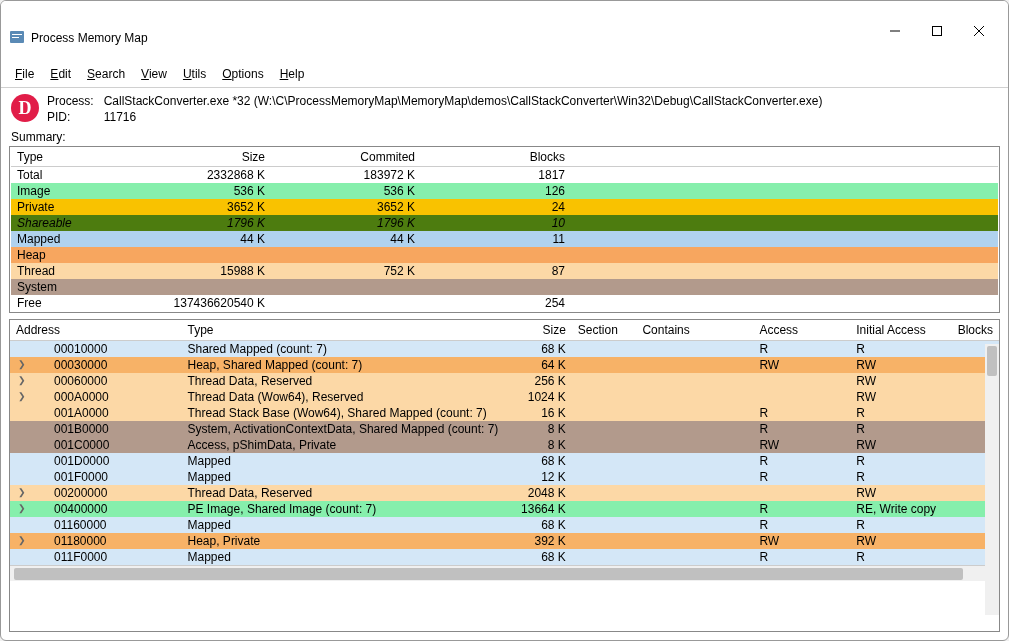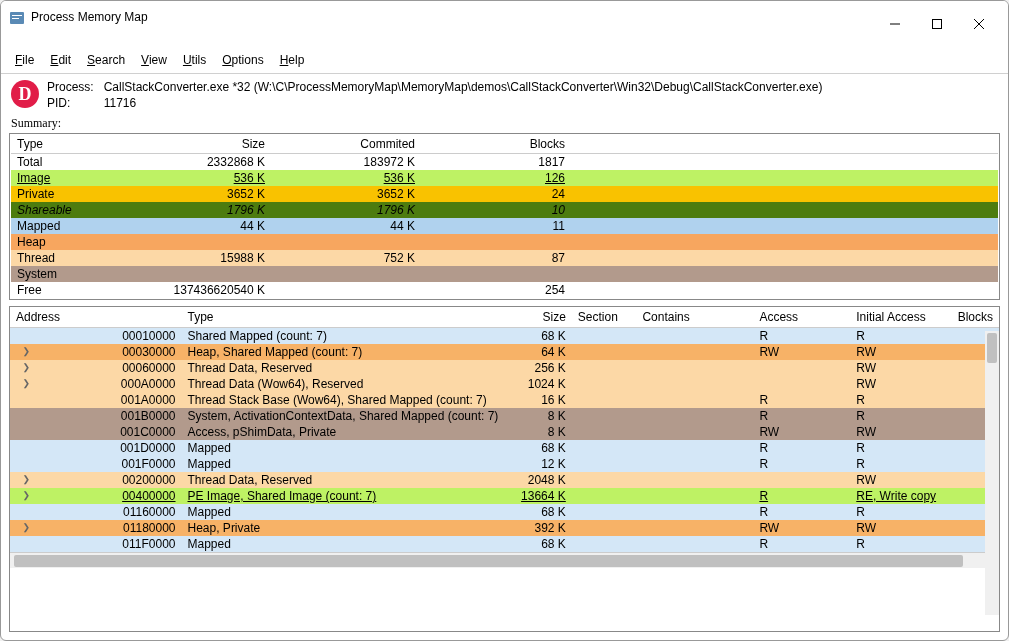--- a/index.html
+++ b/index.html
@@ -1,47 +1,47 @@
 <!DOCTYPE html>
 <html><head>
 <meta charset="utf-8">
 <style>
 * { box-sizing: border-box; margin: 0; padding: 0; }
 body { font-family: "Segoe UI", Tahoma, sans-serif; font-size: 12px; background: #f0f0f0; overflow: hidden; }
 .window { width: 1009px; height: 641px; background: #fff; border: 1px solid #999; border-radius: 6px; display: flex; flex-direction: column; overflow: hidden; }
-.titlebar { display: flex; align-items: flex-start; padding: 9px 8px; background: #fff; }
+.titlebar { display: flex; align-items: flex-end; padding: 16px 8px; background: #fff; }
 .titlebar .icon { width: 16px; height: 16px; margin-right: 6px; display: inline-flex; align-items: center; justify-content: center; }
 .titlebar .title { flex: 1; font-size: 12px; }
 .win-controls { display: flex; gap: 0; }
 .win-btn { width: 42px; height: 28px; display: flex; align-items: center; justify-content: center; font-size: 12px; cursor: pointer; }
 .menubar { display: flex; padding: 2px 6px; border-bottom: 1px solid #d0d0d0; background: #fff; text-align: center; }
 .menubar .menu-item { padding: 4px 8px; cursor: pointer; }
 .menubar .underline { text-decoration: underline; }
 .info-row { display: flex; align-items: flex-start; padding: 6px 10px; gap: 8px; }
 .app-logo { width: 28px; height: 28px; border-radius: 50%; background: #e11d48; color: #fff; display: flex; align-items: center; justify-content: center; font-weight: bold; font-size: 18px; font-family: Georgia, serif; }
 .info-text { display: grid; grid-template-columns: auto 1fr; column-gap: 10px; row-gap: 2px; }
-.summary-label { padding: 0 10px 2px; font-family: Liberation Serif, serif; }
+.summary-label { padding: 0 10px 2px; }
 .summary-box { margin: 0 8px 6px; border: 1px solid #888; background: #fff; padding: 1px; }
 .summary-box table { width: 100%; border-collapse: collapse; }
 .summary-box th { text-align: left; font-weight: normal; padding: 2px 6px; background: #fff; border-bottom: 1px solid #ccc; color: #000; }
 .summary-box td { padding: 1px 6px; }
 .summary-box th.right, .summary-box td.right { text-align: right; }
 .main-table-wrap { margin: 0 8px 8px; border: 1px solid #888; background: #fff; overflow: auto; flex: 1; position: relative; }
 .main-table { width: 100%; border-collapse: collapse; }
 .main-table th { text-align: left; font-weight: normal; padding: 3px 6px; border-bottom: 1px solid #ccc; background: #fff; position: sticky; top: 0; }
 .main-table th.right, .main-table td.right { text-align: right; }
 .main-table td { padding: 1px 6px; white-space: nowrap; }
-.main-table td.addr { padding-left: 44px; position: relative; text-align: right; }
+.main-table td.addr { padding-left: 44px; position: relative; }
 .expander { position: absolute; left: 8px; top: 2px; width: 12px; height: 12px; cursor: pointer; color: #666; font-size: 9px; }
 .row-lightblue { background: #d4e7f7; }
 .row-orange { background: #f7b267; }
 .row-orange2 { background: #f7a65f; }
 .row-tan { background: #fcd8a6; }
 .row-brown { background: #b29a8c; }
-.row-purple { background: #bef264; text-decoration: underline; }
+.row-purple { background: #86efac; }
 .row-yellow { background: #f9c200; }
 .row-lightblue2 { background: #4d7c0f; font-style: italic; }
 .row-lightblue3 { background: #b0d2ee; }
 .row-white { background: #fff; }
 .hscroll { height: 16px; background: #f0f0f0; border-top: 1px solid #ccc; }
 .hscroll-thumb { height: 12px; margin: 2px 10px 2px 4px; width: 96%; background: #c0c0c0; border-radius: 2px; }
 .vscroll { position: absolute; right: 0; top: 24px; bottom: 16px; width: 14px; background: #f0f0f0; }
 .vscroll-thumb { width: 10px; margin: 2px; height: 30px; background: #c0c0c0; border-radius: 2px; }
 </style>
 </head>

